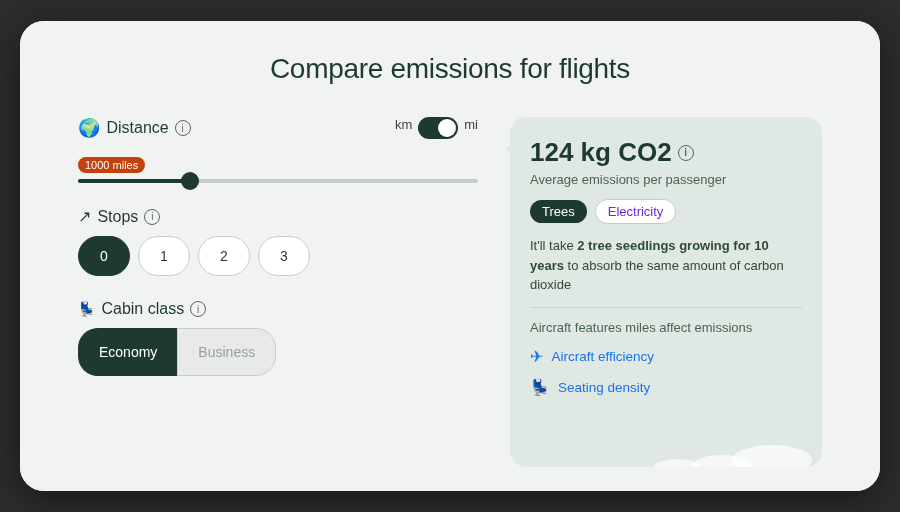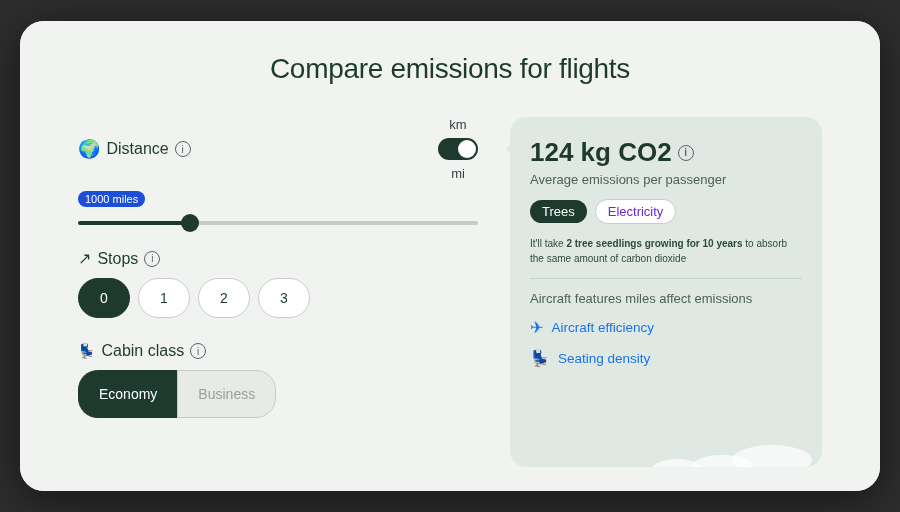--- a/index.html
+++ b/index.html
@@ -94,25 +94,23 @@
       display: flex;
       align-items: center;
       gap: 6px;
       font-size: 16px;
       font-weight: 500;
       color: #1e3a2f;
     }
 
     .km-mi-toggle {
       display: flex;
-      align-items: center;
       gap: 6px;
       font-size: 13px;
       color: #3c4043;
-      flex-direction: column;
     }
 
     .toggle-switch {
       width: 40px;
       height: 22px;
       background: #1e3a2f;
       border-radius: 11px;
       position: relative;
       cursor: pointer;
     }
@@ -128,23 +126,23 @@
       transition: right 0.2s;
     }
 
     .slider-container {
       position: relative;
       padding-top: 20px;
     }
 
     .slider-label {
       position: absolute;
-      top: 0;
+      top: 8px;
       left: 0;
-      background: #1d4ed8;
+      background: #c2410c;
       color: white;
       font-size: 11px;
       padding: 2px 7px;
       border-radius: 10px;
       white-space: nowrap;
     }
 
     .slider-track {
       width: 100%;
       height: 4px;
@@ -295,21 +293,21 @@
       color: white;
     }
 
     .tag.inactive {
       background: white;
       color: #6d28d9;
       border: 1px solid #c8ccc8;
     }
 
     .comparison-text {
-      font-size: 10px;
+      font-size: 13px;
       color: #2d4a3a;
       line-height: 1.5;
     }
 
     .comparison-text strong {
       font-weight: 700;
     }
 
     .divider {
       height: 1px;

